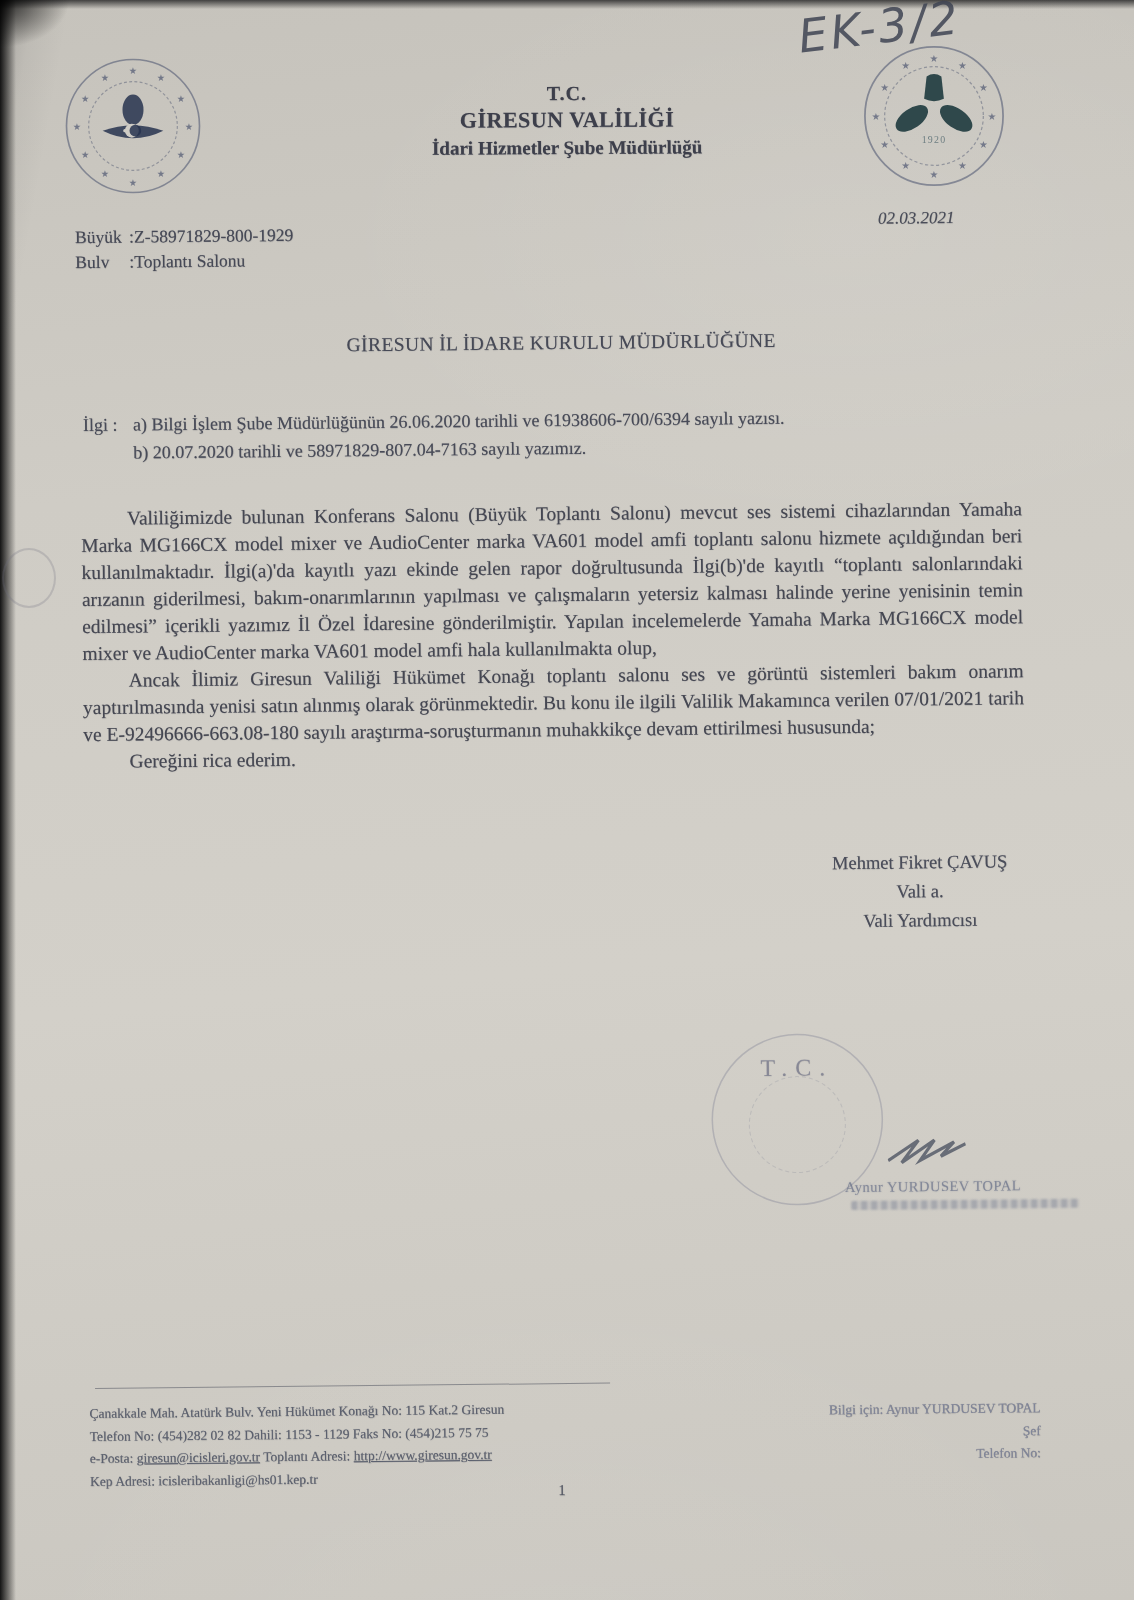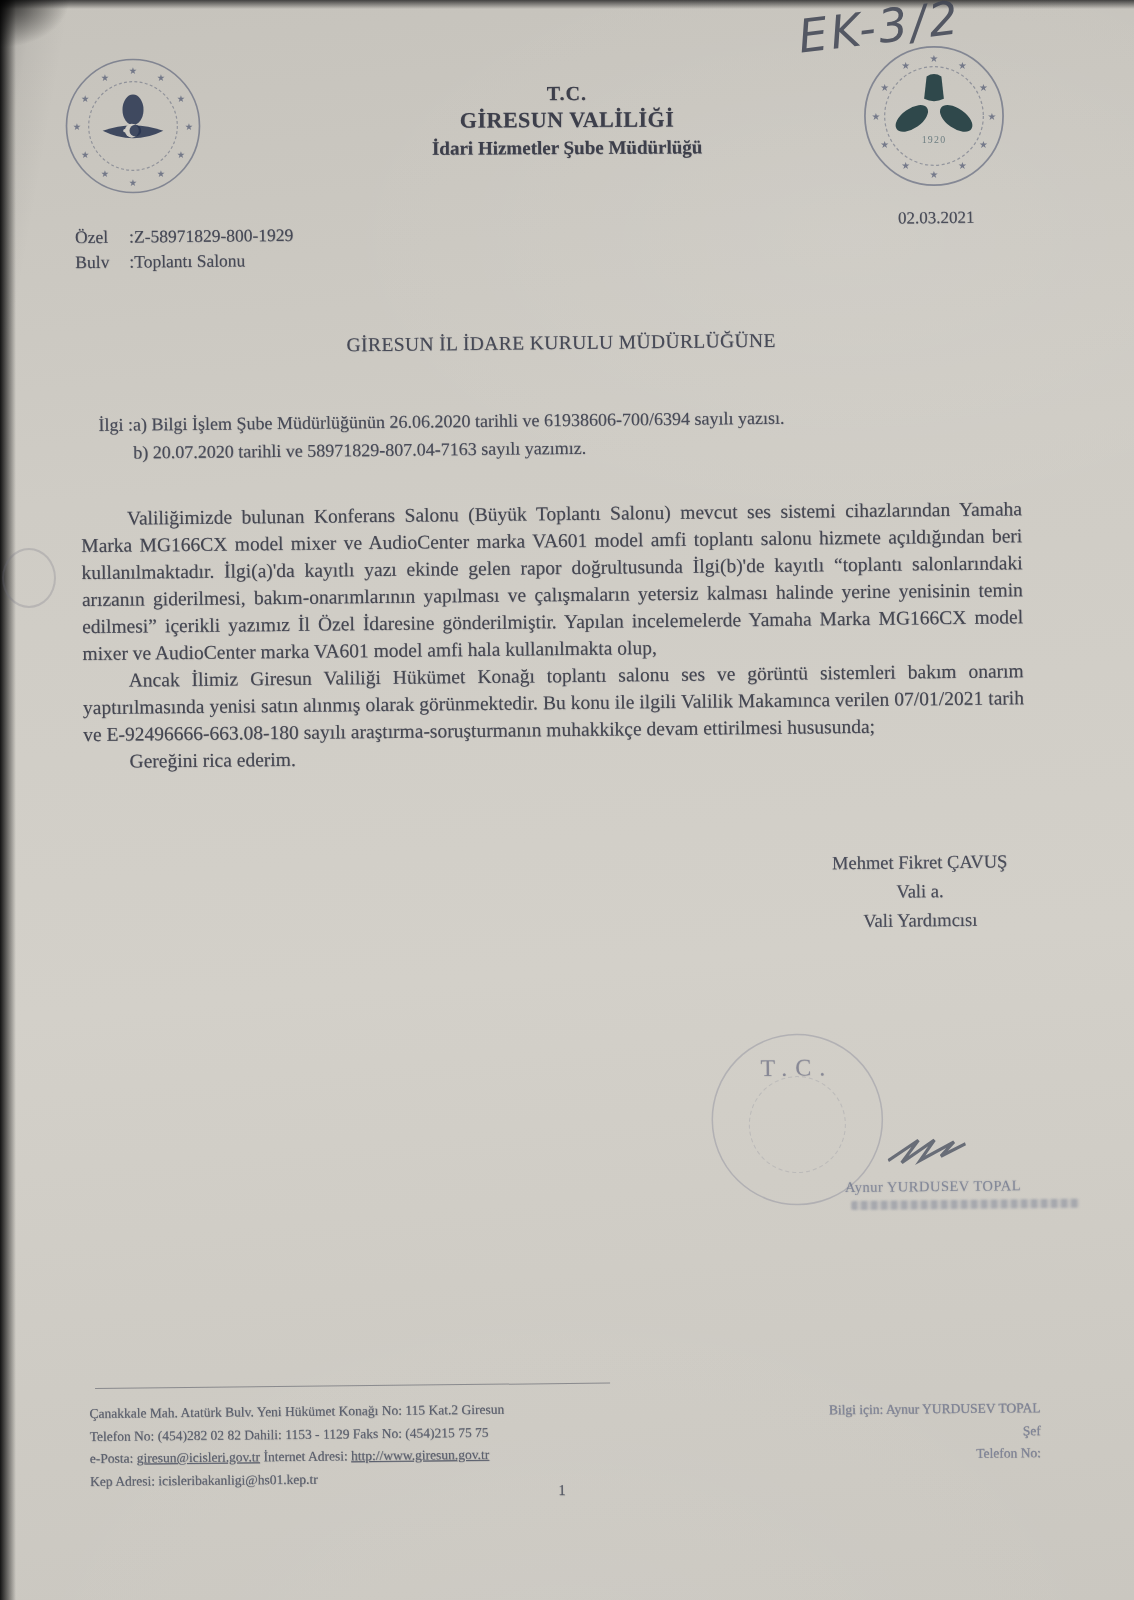--- a/index.html
+++ b/index.html
@@ -37,27 +37,27 @@
   .seal-ring{fill:none;stroke:#3b4565;stroke-width:1.4;opacity:.5;}
   .seal-ring2{fill:none;stroke:#3b4565;stroke-width:1;opacity:.4;stroke-dasharray:2.5 2;}
   .seal-star{fill:#3b4565;opacity:.6;font-size:8px;font-family:"DejaVu Sans",sans-serif;}
   .seal-dark{fill:#27324f;opacity:.85;}
   .seal-dark-teal{fill:#1e3a3e;opacity:.9;}
   .seal-year{fill:#2c4a55;opacity:.6;font-size:8px;font-family:"Liberation Serif",serif;letter-spacing:1px;}
 
   .content{position:absolute;top:200px;left:0;width:1134px;height:1400px;transform:rotate(-.6deg);
     text-shadow:.3px .3px .7px rgba(62,64,76,.5);}
 
-  .date{position:absolute;top:12px;left:905px;font-size:17px;color:#4a4d59;}
+  .date{position:absolute;top:12px;left:885px;font-size:17px;color:#4a4d59;font-style:italic;}
   .meta{position:absolute;top:20px;left:82px;font-size:17.5px;line-height:25px;color:#464956;}
   .meta-label{display:inline-block;width:54px;}
   .recipient{position:absolute;top:132px;left:0;width:100%;text-align:center;font-size:19.5px;
     letter-spacing:.4px;color:#474a57;}
   .reference{position:absolute;top:206px;left:88px;width:920px;font-size:18px;line-height:28px;display:flex;color:#484b58;}
-  .ref-label{width:50px;flex:none;text-align:right;}
+  .ref-label{width:50px;flex:none;}
   .ref-items{flex:1;}
 
   .body{position:absolute;top:300px;left:85px;width:941px;font-size:19.5px;line-height:27px;
     text-align:justify;color:#454752;}
   .body p{margin:0;text-indent:46px;}
   .closing{margin-top:15px;}
 
   .signature{position:absolute;top:652px;left:780px;width:280px;text-align:center;
     font-size:18.5px;line-height:29px;color:#4a4d5a;}
 
@@ -143,21 +143,21 @@
     <ellipse class="seal-dark-teal" cx="42" cy="62" rx="15" ry="8" transform="rotate(-35 42 62)"></ellipse>
     <ellipse class="seal-dark-teal" cx="78" cy="62" rx="15" ry="8" transform="rotate(35 78 62)"></ellipse>
     <text class="seal-year" x="60" y="82" text-anchor="middle">1920</text>
   </svg>
 
   <div class="content">
 
     <div class="date">02.03.2021</div>
 
     <div class="meta">
-      <div><span class="meta-label">Özel</span><span>:Z-58971829-800-1929</span></div>
+      <div><span class="meta-label">Büyük</span><span>:Z-58971829-800-1929</span></div>
       <div><span class="meta-label">Bulv</span><span>:Toplantı Salonu</span></div>
     </div>
 
     <div class="recipient">GİRESUN İL İDARE KURULU MÜDÜRLÜĞÜNE</div>
 
     <div class="reference">
       <div class="ref-label">İlgi :</div>
       <div class="ref-items">
         <div>a) Bilgi İşlem Şube Müdürlüğünün 26.06.2020 tarihli ve 61938606-700/6394 sayılı yazısı.</div>
         <div>b) 20.07.2020 tarihli ve 58971829-807.04-7163 sayılı yazımız.</div>
@@ -187,21 +187,21 @@
     </svg>
 
     <div class="faint-name">Aynur YURDUSEV TOPAL</div>
     <div class="faint-smudge"></div>
 
     <div class="footer-rule"></div>
 
     <div class="footer-left">
       <div>Çanakkale Mah. Atatürk Bulv. Yeni Hükümet Konağı No: 115 Kat.2 Giresun</div>
       <div>Telefon No: (454)282 02 82 Dahili: 1153 - 1129 Faks No: (454)215 75 75</div>
-      <div><span>e-Posta: </span><span class="u">giresun@icisleri.gov.tr</span><span> İnternet Adresi: </span><span class="u">http://www.giresun.gov.tr</span></div>
+      <div><span>e-Posta: </span><span class="u">giresun@icisleri.gov.tr</span><span> Toplantı Adresi: </span><span class="u">http://www.giresun.gov.tr</span></div>
       <div>Kep Adresi: icisleribakanligi@hs01.kep.tr</div>
     </div>
 
     <div class="footer-right">
       <div>Bilgi için: Aynur YURDUSEV TOPAL</div>
       <div>Şef</div>
       <div>Telefon No:</div>
     </div>
 
     <div class="page-number">1</div>

